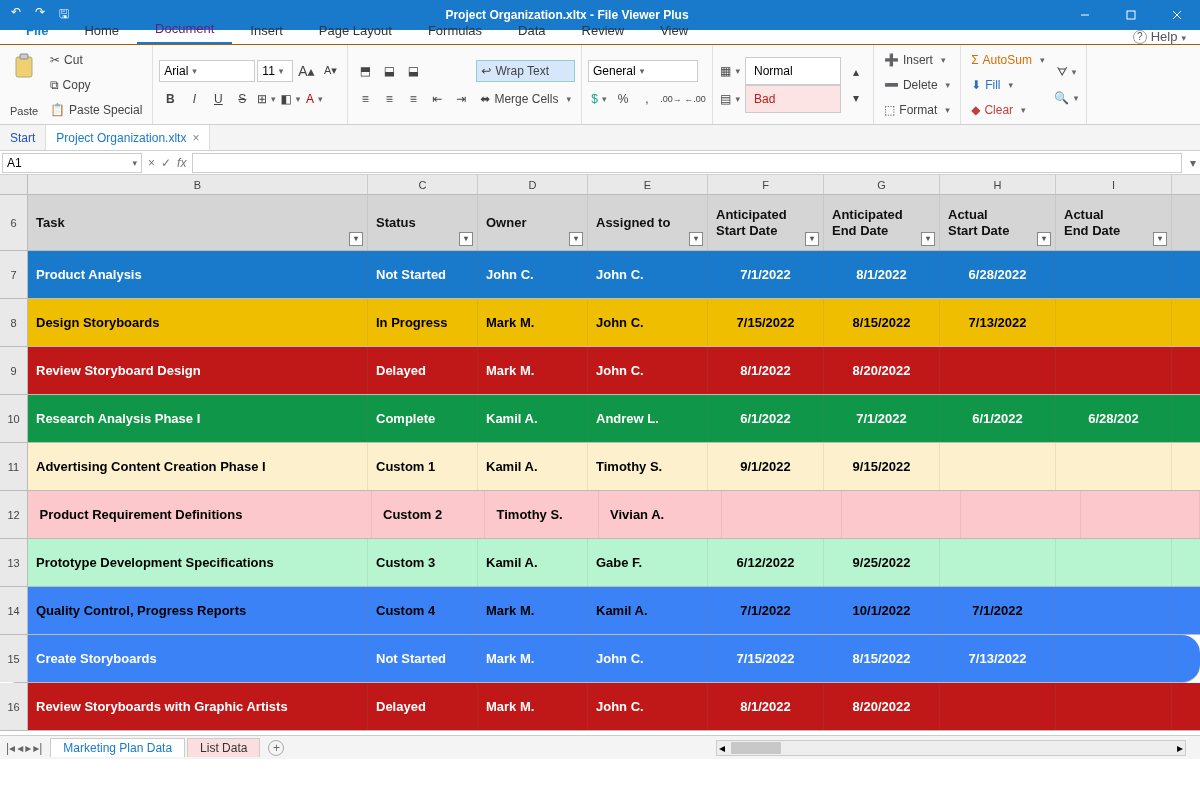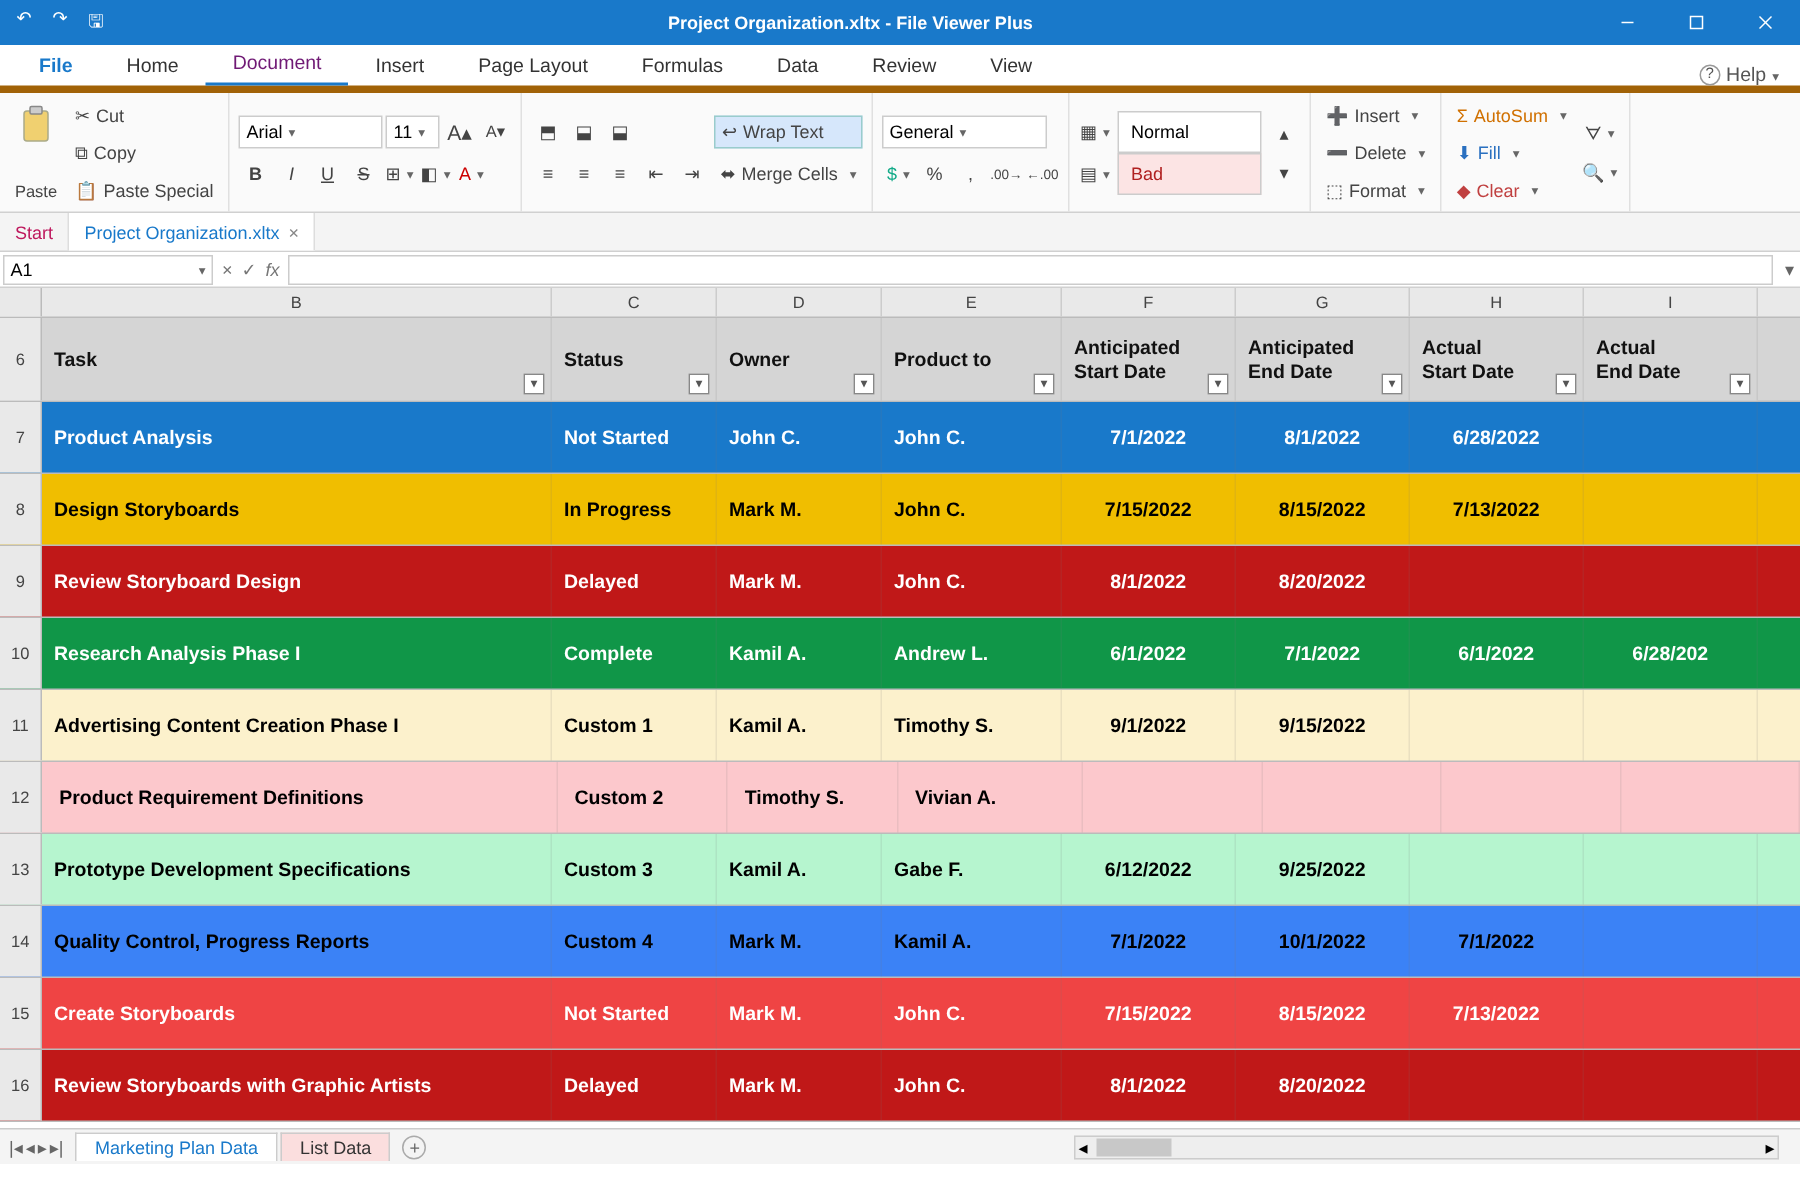--- a/index.html
+++ b/index.html
@@ -3,39 +3,39 @@
 <meta charset="utf-8">
 <style>
 * { box-sizing: border-box; margin: 0; padding: 0; font-family: "Segoe UI", Tahoma, sans-serif; }
 body { width: 1200px; height: 800px; overflow: hidden; background: #fff; }
 .titlebar { height: 30px; background: #1979ca; display: flex; align-items: center; color: #fff; font-size: 12px; }
 .tb-left { display: flex; gap: 8px; padding-left: 8px; }
 .tb-icon { width: 16px; display: inline-flex; justify-content: center; cursor: pointer; }
 .tb-center { flex: 1; text-align: center; font-weight: 600; }
 .tb-right { display: flex; }
 .tb-btn { width: 46px; height: 30px; display: flex; align-items: center; justify-content: center; }
-.ribbon-tabs { height: 32px; display: flex; align-items: flex-end; border-bottom: 5px solid #a16207; padding: 0 8px; font-size: 13px; }
+.ribbon-tabs { height: 15px; display: flex; align-items: flex-end; border-bottom: 1px solid #a16207; padding: 0 8px; font-size: 13px; }
 .rtab { padding: 6px 18px; cursor: pointer; color: #333; }
 .rtab.file { color: #1979ca; font-weight: 600; }
 .rtab.active { color: #701a75; border-bottom: 2px solid #1979ca; margin-top: 20px; }
 .help-right { margin-left: auto; display: flex; align-items: center; gap: 4px; color: #555; padding-right: 6px;}
 .ribbon-body { height: 80px; background: #fafafa; border-bottom: 1px solid #d0d0d0; display: flex; font-size: 12px; }
 .group { border-right: 1px solid #e0e0e0; padding: 4px 6px; display: flex; gap: 4px; }
 .big-btn { width: 36px; display: flex; flex-direction: column; align-items: center; justify-content: center; gap: 2px; color: #444; }
 .col { display: flex; flex-direction: column; gap: 4px; justify-content: center;}
 .col-item { display: flex; align-items: center; gap: 4px; color: #444; height: 22px; padding: 0 4px;}
 .sel { height: 22px; border: 1px solid #ccc; background: #fff; display: flex; align-items: center; padding: 0 4px; font-size: 12px;}
 .font-row { display:flex; gap:2px; align-items:center;}
 .btn22 { width: 22px; height: 22px; border: 1px solid transparent; display: inline-flex; align-items: center; justify-content: center; color:#444; }
 .style-box { width: 96px; height: 28px; border:1px solid #ccc; display:flex; align-items:center; padding:0 8px; font-size:12px;}
 .style-normal { background:#fff; }
 .style-bad { background:#fce4e4; color:#b02020;}
 .mini-label { font-size:11px;margin-top:24px; }
 .doc-tabs { height: 26px; background:#f4f4f4; display:flex; align-items:stretch; border-bottom:1px solid #d0d0d0; font-size:12px;}
-.doc-tab { padding:0 10px; display:flex; align-items:center; gap:6px; border-right:1px solid #ddd; color:#be185d;}
+.doc-tab { padding:0 10px; display:flex; align-items:center; gap:6px; border-right:1px solid #ddd; color:#1d4ed8;}
 .doc-tab.active { background:#fff; color:#1979ca;}
 .close-x { color:#888; cursor:pointer;}
 .formula-bar { height:24px; display:flex; align-items:center; border-bottom:1px solid #d0d0d0; font-size:12px;}
 .name-box { width:140px; border:1px solid #ccc; height:20px; margin-left:2px; display:flex; align-items:center; padding:0 4px; justify-content:space-between;}
 .fx-area { display:flex; align-items:center; gap:6px; padding:0 6px; color:#777;}
 .fx-input { flex:1; height:20px; border:1px solid #ccc; margin-right:4px;}
 .sheet-area { height: 560px; display:flex; flex-direction:column; overflow:hidden; position:relative;}
 .cols-hdr { display:flex; height:20px; background:#e9e9e9; border-bottom:1px solid #bbb; font-size:11px; color:#444;}
 .corner { width:28px; border-right:1px solid #bbb; background:#e9e9e9;}
 .ch { border-right:1px solid #ccc; display:flex; align-items:center; justify-content:center;}
@@ -49,21 +49,21 @@
 .cell.center { justify-content:center; text-align:center;}
 .cell .filter { position:absolute; right:4px; bottom:4px; width:14px; height:14px; border:1px solid #888; background:#fff; display:flex; align-items:center; justify-content:center; font-size:8px; color:#555;}
 .r-blue { background:#1979ca; color:#fff;}
 .r-yellow { background:#f0be00; color:#000;}
 .r-red { background:#c01818; color:#fff;}
 .r-green { background:#109648; color:#fff;}
 .r-cream { background:#fcf1cc; color:#000;}
 .r-pink { background:#fcc8cc; color:#000;justify-content:space-between;}
 .r-mint { background:#b6f5cf; color:#000;}
 .r-lblue { background:#3b82f6; color:#000;}
-.r-blue2 { background:#ef4444; color:#fff;}
+.r-blue2 { background:#3b82f6; color:#fff;border-radius:18px;}
 .r-red2 { background:#c01818; color:#fff;}
 .sheet-tabs { position:relative; height:24px; border-top:1px solid #ccc; display:flex; align-items:center; font-size:12px; background:#f4f4f4;}
 .st-nav { display:flex; gap:2px; padding:0 6px; color:#666;}
 .st { padding:2px 12px; border:1px solid #ccc; border-bottom:none; background:#fff; margin-left:2px;}
 .st.active { background:#fbdede; color:#333;}
 .hscroll { position:absolute; right:14px; width:470px; height:16px; background:#eee; border:1px solid #ccc; display:flex; align-items:center;}
 .hthumb{ width:50px; height:12px; background:#c8c8c8; margin-left:4px;}
 svg { display:block; }
 .drop::after{content:"▾"; font-size:9px; margin-left:4px; color:#666;}
 </style>
@@ -266,21 +266,21 @@
         </div>
         <div class="cell wC">
           <span>Status</span>
           <span class="filter">▾</span>
         </div>
         <div class="cell wD">
           <span>Owner</span>
           <span class="filter">▾</span>
         </div>
         <div class="cell wE">
-          <span>Product to</span>
+          <span>Assigned to</span>
           <span class="filter">▾</span>
         </div>
         <div class="cell wF center">
           <span>Anticipated<br>Start Date</span>
           <span class="filter">▾</span>
         </div>
         <div class="cell wG center">
           <span>Anticipated<br>End Date</span>
           <span class="filter">▾</span>
         </div>

